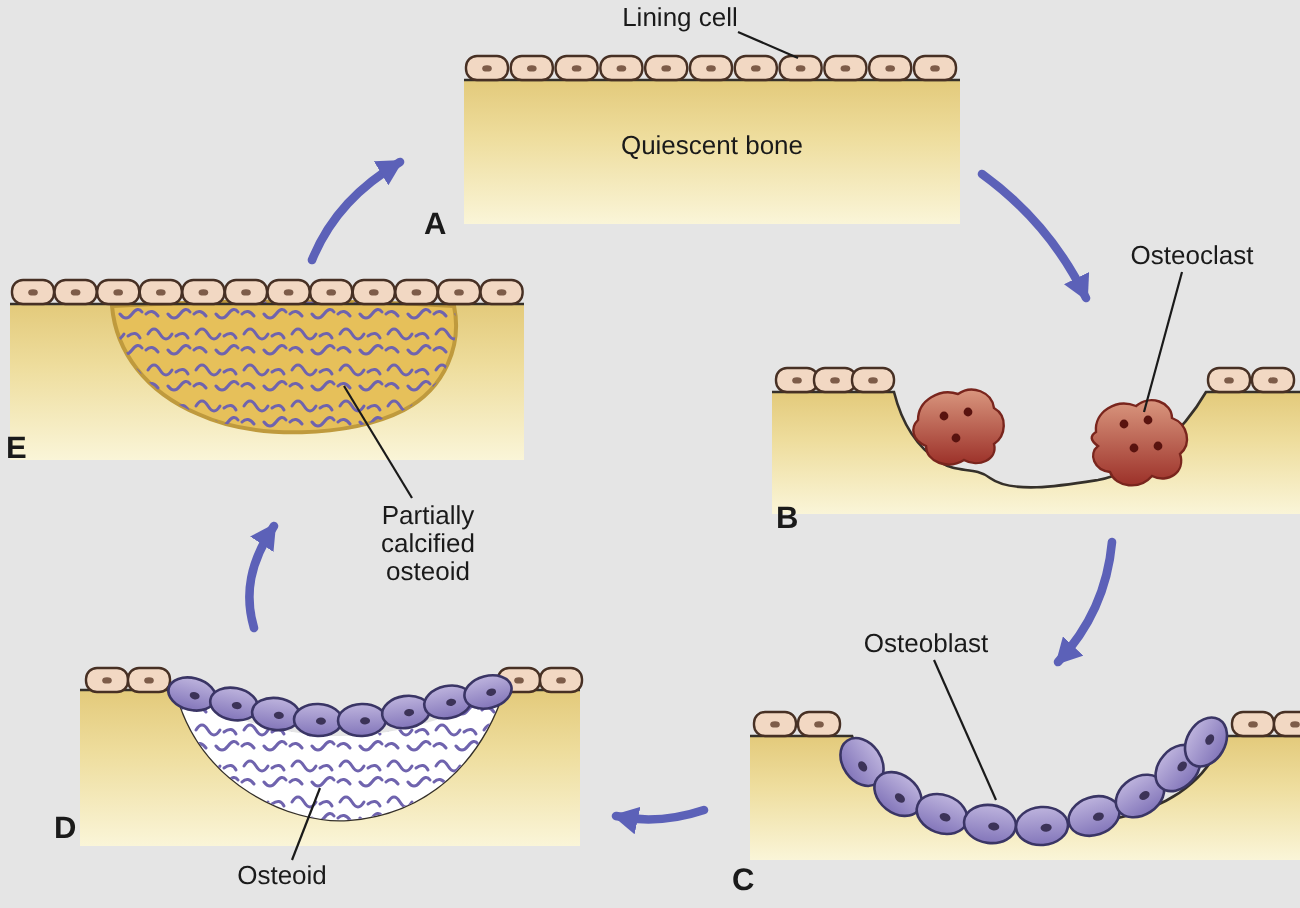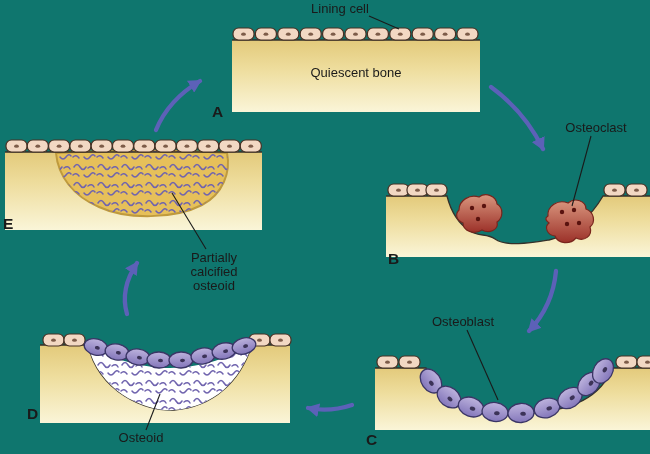--- a/index.html
+++ b/index.html
@@ -1,16 +1,16 @@
 <!DOCTYPE html>
 <html><head>
 <meta charset="utf-8">
 <style>
   html,body{margin:0;padding:0;background:#ffffff;}
-  .canvas{position:relative;width:650px;height:454px;background:#0f766e;overflow:hidden;}
+  .canvas{position:relative;width:650px;height:454px;background:#e5e5e5;overflow:hidden;}
   svg{display:block;}
   text{font-family:"Liberation Sans",sans-serif;fill:#1a1a1a;}
   .lbl{font-size:13px;}
   .pl{font-size:15.5px;font-weight:bold;}
   .leader{stroke:#1a1a1a;stroke-width:1.1;fill:none;}
   .contour{stroke:#35302a;stroke-width:1.3;fill:none;}
   .arrow{fill:none;stroke-width:4.3;stroke-linecap:round;}
 </style>
 </head>
 <body>

